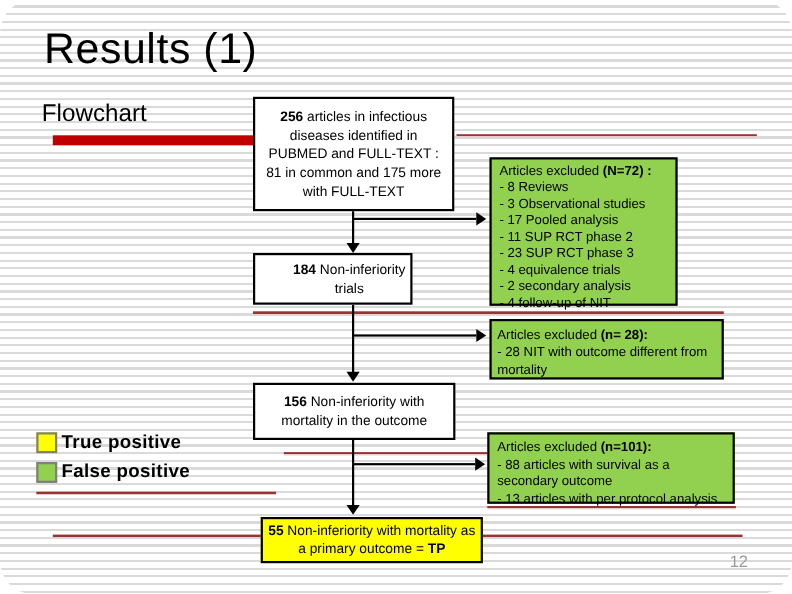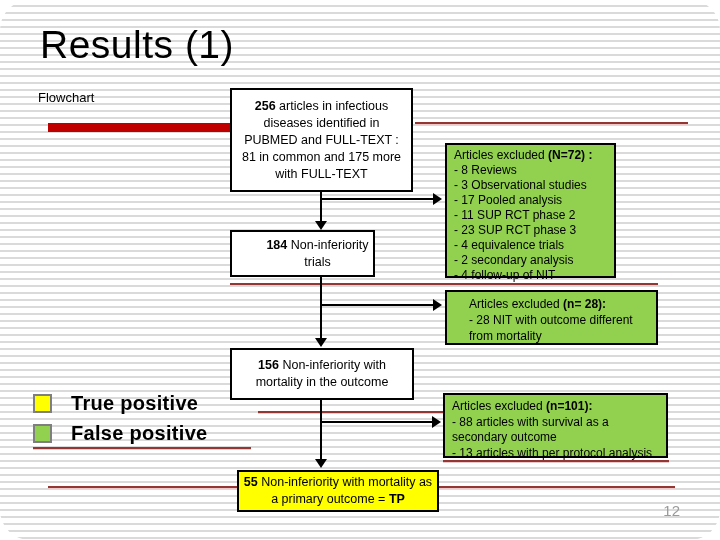--- a/index.html
+++ b/index.html
@@ -3,40 +3,40 @@
 <meta charset="utf-8">
 <style>
   html,body{margin:0;padding:0;}
   .slide{
     position:relative;width:720px;height:540px;overflow:hidden;
     background:repeating-linear-gradient(to bottom,#ffffff 0px,#ffffff 5px,#dadada 5px,#dadada 7px);
     font-family:"Liberation Sans",sans-serif;color:#000;border-radius:30px;
   }
   .abs{position:absolute;}
   .title{left:40px;top:24px;font-size:39px;line-height:1.1;letter-spacing:0.5px;z-index:3;}
-  .subtitle{left:38px;top:90px;font-size:13px;z-index:3;}
+  .subtitle{left:38px;top:90px;font-size:22px;z-index:3;}
   .redbar{left:48px;top:123px;width:182px;height:9px;background:#c00000;z-index:1;}
   .redline{height:3px;background:linear-gradient(to bottom,#943634 0 2px,#e9c9c9 2px 3px);z-index:1;}
   .rl1{left:415px;top:122px;width:273px;}
   .rl2{left:230px;top:283px;width:428px;}
   .rl3{left:258px;top:411px;width:222px;}
   .rl4{left:33px;top:447px;width:218px;}
   .rl5{left:443px;top:460px;width:226px;}
   .rl6{left:48px;top:486px;width:627px;}
   .fbox{background:#ffffff;border:2px solid #000;box-sizing:border-box;z-index:3;
         font-size:12.5px;line-height:17px;text-align:center;}
   .flexc{display:flex;align-items:center;justify-content:center;}
   .b256{left:230px;top:88px;width:183px;height:104px;padding:1px 4px;}
   .b184{left:230px;top:230px;width:145px;height:47px;padding-left:30px;}
   .b156{left:230px;top:348px;width:184px;height:52px;padding:0 6px;}
   .b55{left:237px;top:470px;width:202px;height:42px;background:#ffff00;padding:16px 4px;}
   .gbox{background:#92d050;border:2px solid #000;box-sizing:border-box;z-index:3;
         font-size:12px;text-align:left;}
   .g1{left:445px;top:143px;width:171px;height:135px;line-height:15px;padding:3px 7px;}
-  .g2{left:445px;top:290px;width:213px;height:55px;line-height:16px;padding:4px 22px;}
+  .g2{left:445px;top:290px;width:213px;height:55px;line-height:16px;padding:4px 5px;}
   .g3{left:443px;top:393px;width:225px;height:65px;line-height:15.5px;padding:4px 7px;}
   .gitem{display:block;}
   .bold{font-weight:bold;}
   .conn{background:#000;z-index:2;}
   .v1{left:320px;top:177px;width:2px;height:46px;}
   .v2{left:320px;top:277px;width:2px;height:62px;}
   .v3{left:320px;top:400px;width:2px;height:60px;}
   .h1{left:321px;top:198px;width:112px;height:2px;}
   .h2{left:321px;top:304px;width:112px;height:2px;}
   .h3{left:321px;top:421px;width:111px;height:2px;}
@@ -46,21 +46,21 @@
   .ad2{left:315px;top:338px;}
   .ad3{left:315px;top:459px;}
   .arrr{width:0;height:0;border-top:6px solid transparent;border-bottom:6px solid transparent;
         border-left:9px solid #000;z-index:2;}
   .ar1{left:433px;top:193px;}
   .ar2{left:433px;top:299px;}
   .ar3{left:432px;top:416px;}
   .legend{left:33px;top:392px;z-index:3;}
   .legrow{display:flex;align-items:center;margin-bottom:7px;}
   .legsq{width:15px;height:15px;border:2px solid #7f7f7f;box-sizing:content-box;}
-  .leglabel{margin-left:19px;font-size:20px;font-weight:bold;letter-spacing:0.3px;}
+  .leglabel{margin-left:4px;font-size:17px;font-weight:bold;letter-spacing:0.3px;}
   .pagenum{left:640px;top:502px;width:40px;text-align:right;font-size:15px;color:#9a9a9a;z-index:3;}
 </style>
 </head>
 <body>
 
 <div class="slide">
 
   <div class="abs redbar"></div>
   <div class="abs redline rl1"></div>
   <div class="abs redline rl2"></div>

